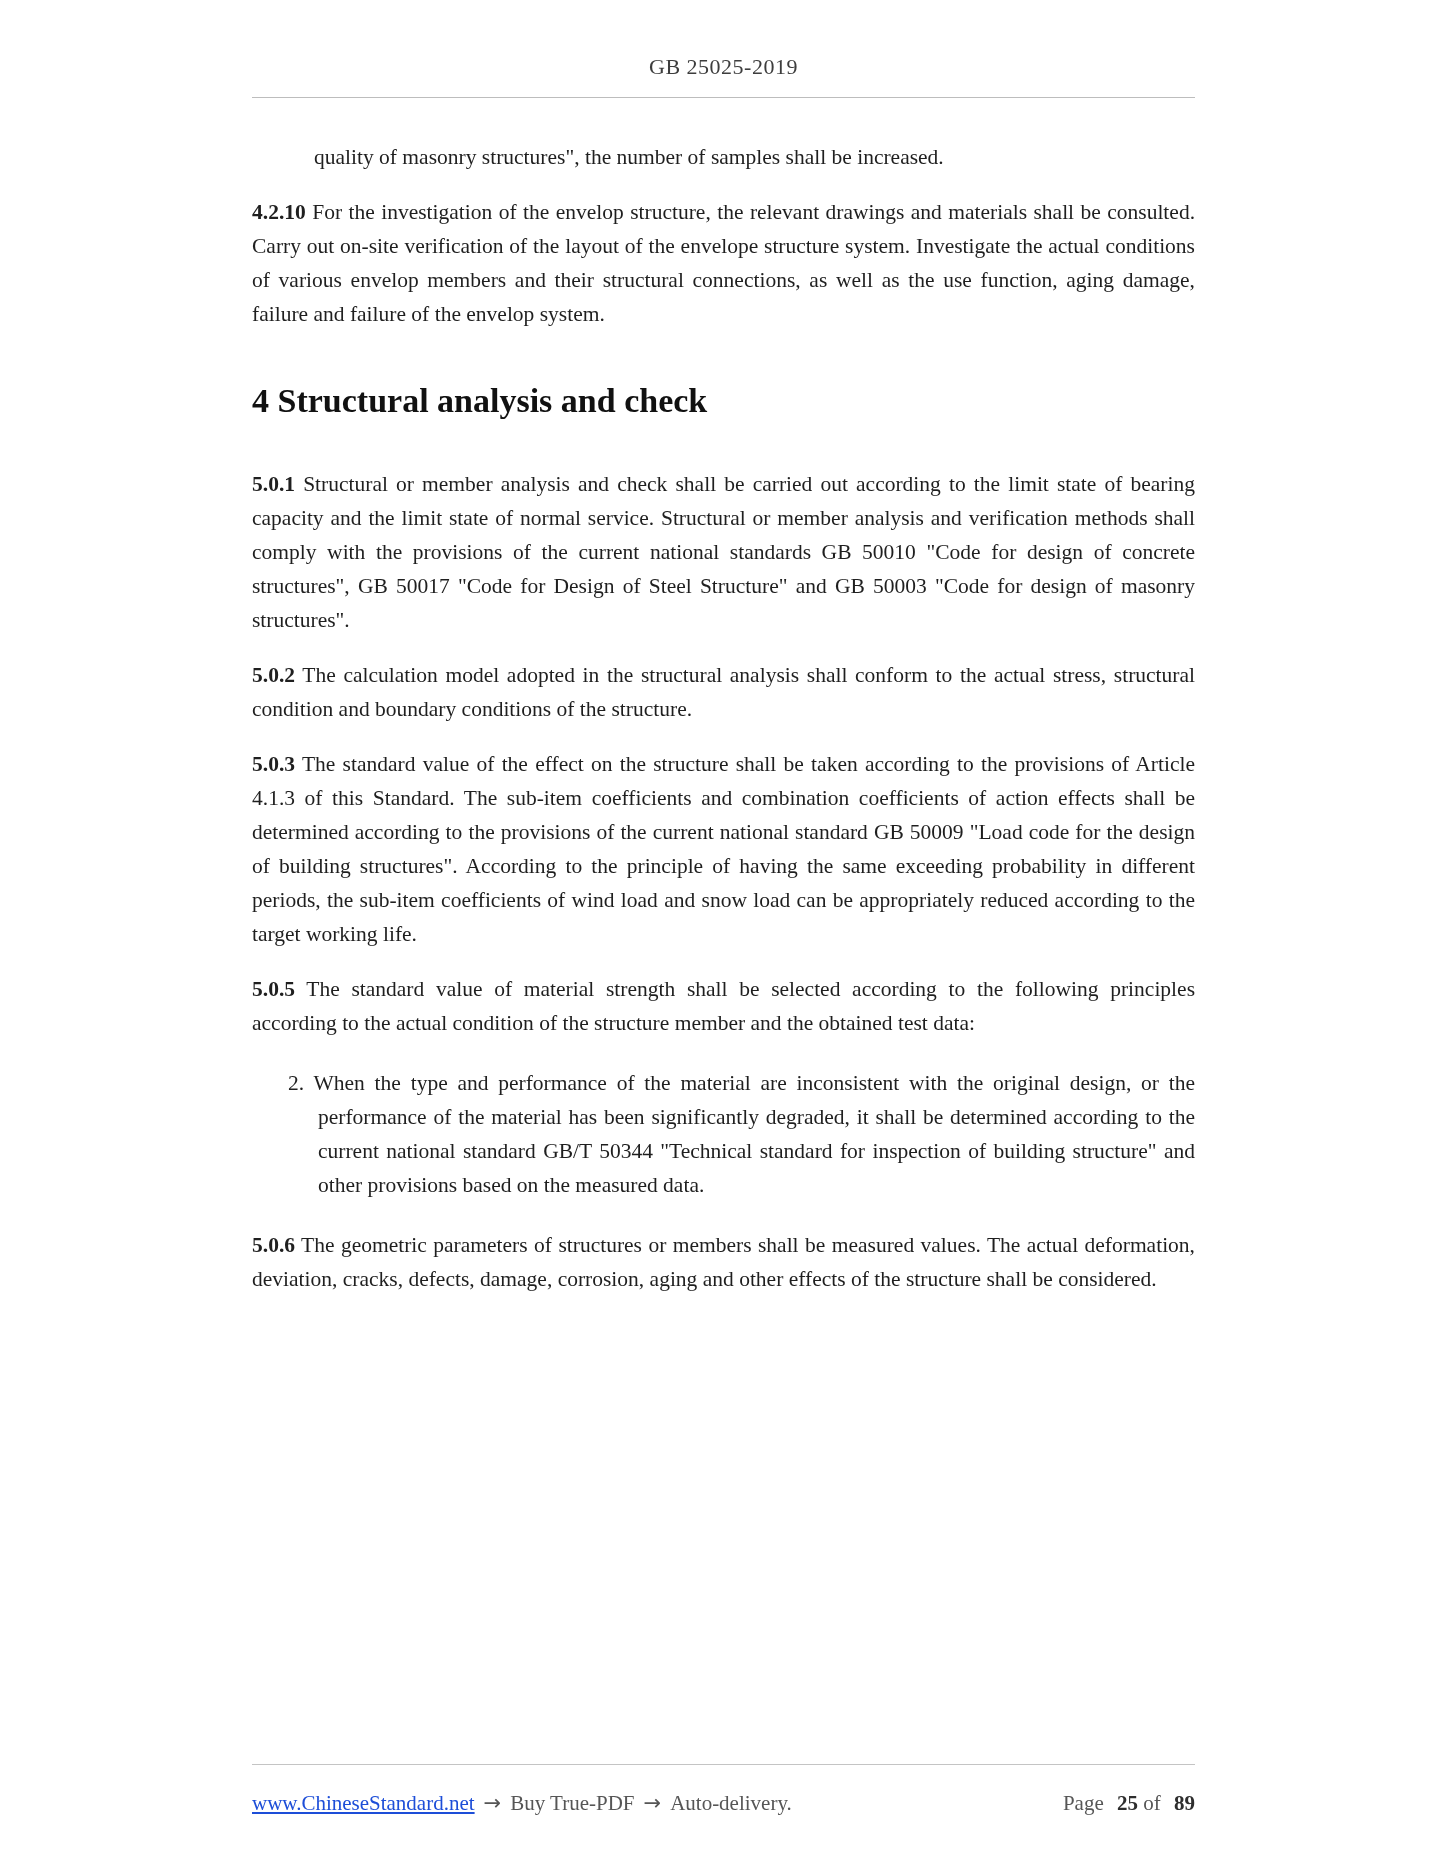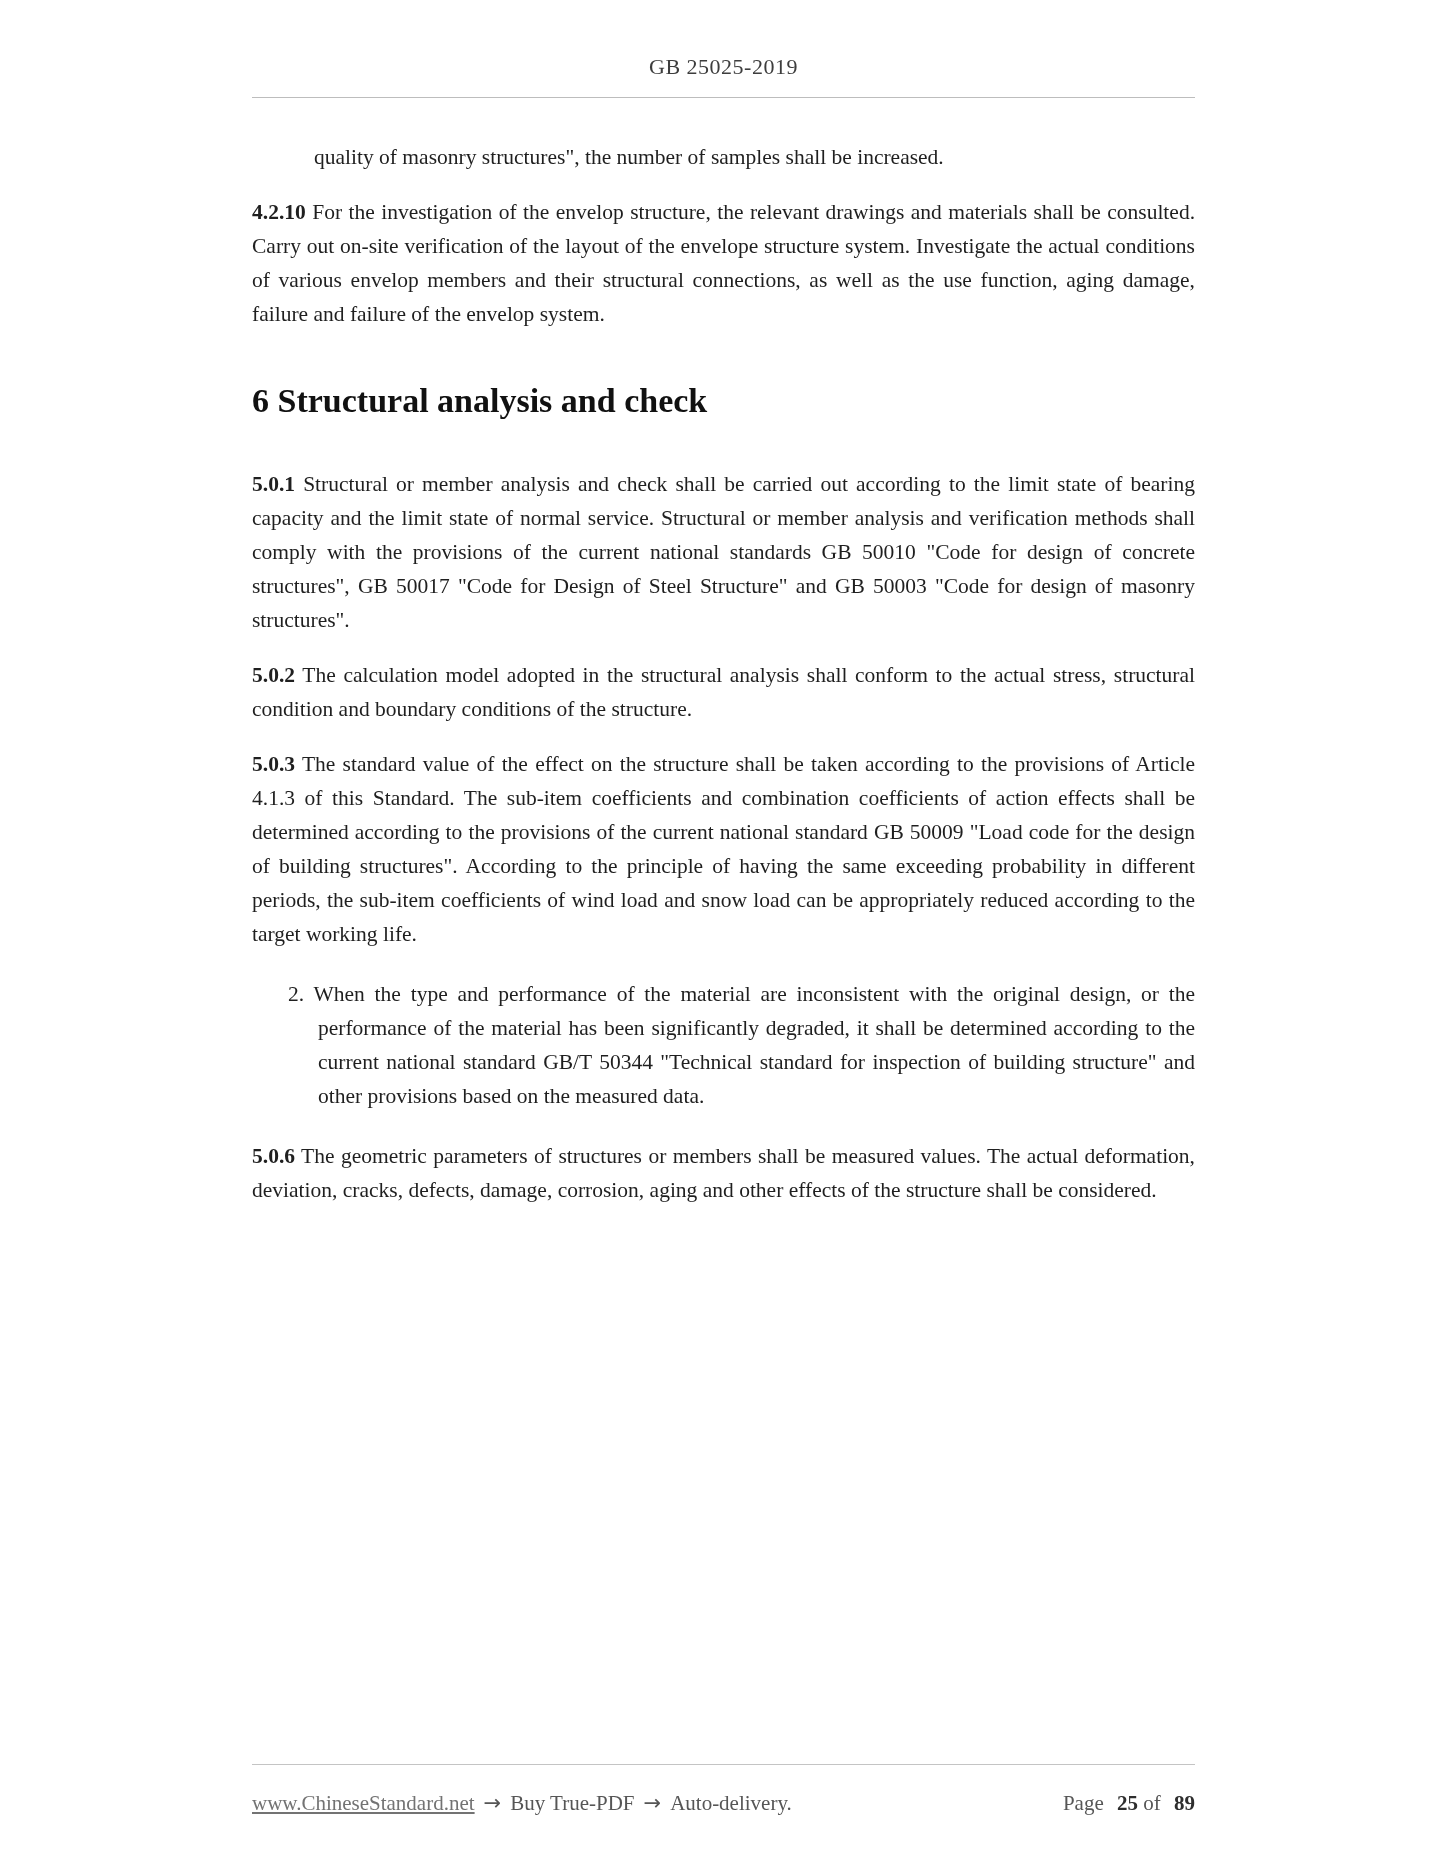--- a/index.html
+++ b/index.html
@@ -58,40 +58,41 @@
   .footer-rule {
     border: none;
     border-top: 1.5px solid #c4c4c4;
     margin-bottom: 26px;
   }
   .footer-row {
     display: flex;
     justify-content: space-between;
     align-items: baseline;
   }
-  .footer-link { color: #737373; text-decoration: underline; cursor: pointer; }
+  .footer-link { color: #1d4ed8; text-decoration: underline; cursor: pointer; }
   .arrow { margin: 0 9px; font-family: "DejaVu Sans", sans-serif; }
   .page-num b { color: #2e2e2e; margin-left: 8px; }
 </style>
 </head>
 <body>
 
 <div class="page">
   <div class="inner">
 
     <div class="doc-header">GB 25025-2019</div>
     <hr class="header-rule">
 
     <div class="blocks">
         <p class="para continuation">quality of masonry structures", the number of samples shall be increased.</p>
         <p class="para"><b class="para-number">4.2.10</b> <span>For the investigation of the envelop structure, the relevant drawings and materials shall be consulted. Carry out on-site verification of the layout of the envelope structure system. Investigate the actual conditions of various envelop members and their structural connections, as well as the use function, aging damage, failure and failure of the envelop system.</span></p>
-        <h1 class="section-heading">6 Structural analysis and check</h1>
+        <h1 class="section-heading">4 Structural analysis and check</h1>
         <p class="para"><b class="para-number">5.0.1</b> <span>Structural or member analysis and check shall be carried out according to the limit state of bearing capacity and the limit state of normal service. Structural or member analysis and verification methods shall comply with the provisions of the current national standards GB 50010 "Code for design of concrete structures", GB 50017 "Code for Design of Steel Structure" and GB 50003 "Code for design of masonry structures".</span></p>
         <p class="para"><b class="para-number">5.0.2</b> <span>The calculation model adopted in the structural analysis shall conform to the actual stress, structural condition and boundary conditions of the structure.</span></p>
         <p class="para"><b class="para-number">5.0.3</b> <span>The standard value of the effect on the structure shall be taken according to the provisions of Article 4.1.3 of this Standard. The sub-item coefficients and combination coefficients of action effects shall be determined according to the provisions of the current national standard GB 50009 "Load code for the design of building structures". According to the principle of having the same exceeding probability in different periods, the sub-item coefficients of wind load and snow load can be appropriately reduced according to the target working life.</span></p>
+        <p class="para"><b class="para-number">5.0.5</b> <span>The standard value of material strength shall be selected according to the following principles according to the actual condition of the structure member and the obtained test data:</span></p>
         <p class="list-item"><span class="list-marker">2.</span> <span>When the type and performance of the material are inconsistent with the original design, or the performance of the material has been significantly degraded, it shall be determined according to the current national standard GB/T 50344 "Technical standard for inspection of building structure" and other provisions based on the measured data.</span></p>
         <p class="para"><b class="para-number">5.0.6</b> <span>The geometric parameters of structures or members shall be measured values. The actual deformation, deviation, cracks, defects, damage, corrosion, aging and other effects of the structure shall be considered.</span></p>
       </div>
 
   </div>
 
   <div class="doc-footer">
     <hr class="footer-rule">
     <div class="footer-row">
       <div class="footer-left">

